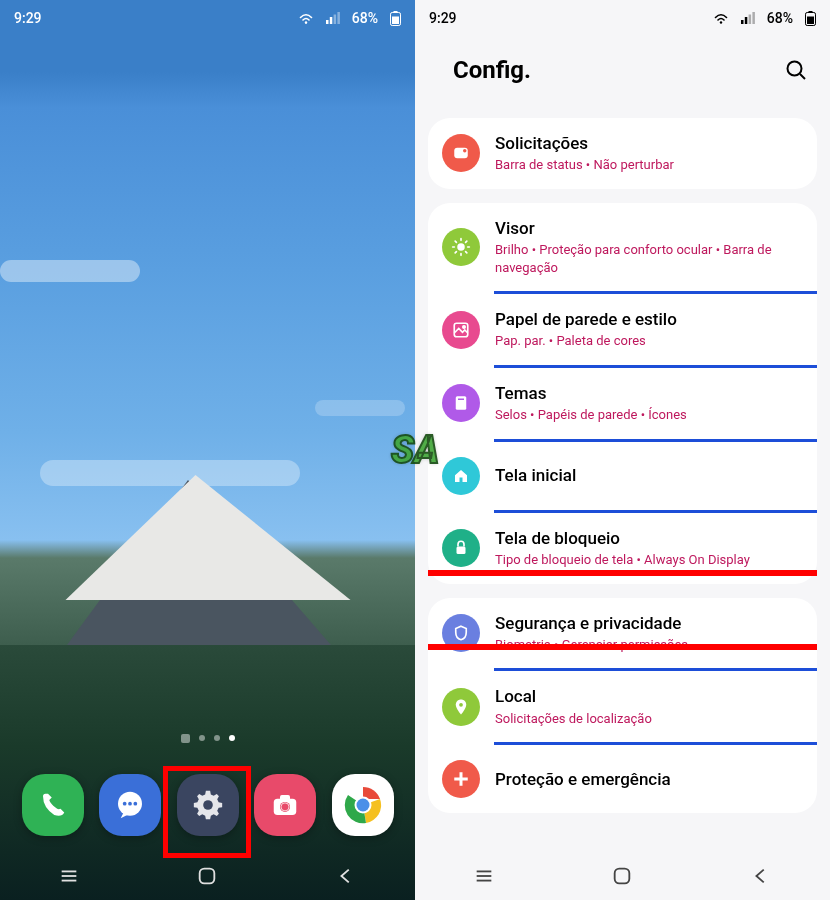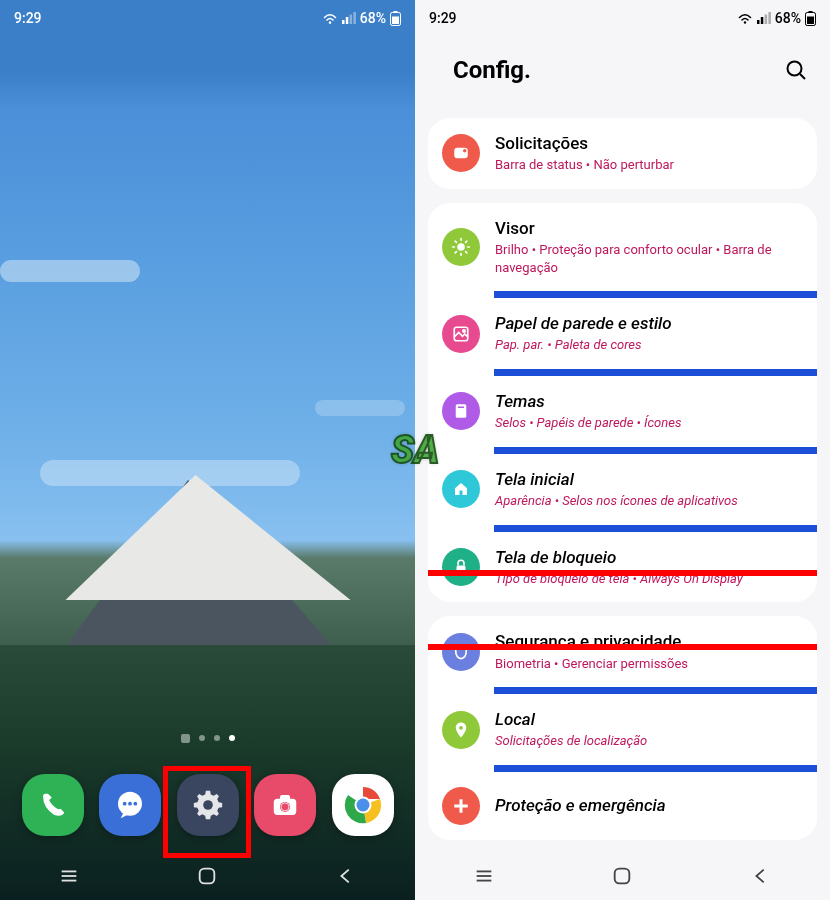--- a/index.html
+++ b/index.html
@@ -46,21 +46,21 @@
   .cloud { position: absolute; background: rgba(255,255,255,0.4); border-radius: 30px; z-index: 1; }
   .c1 { top: 260px; left: 0; width: 140px; height: 22px; }
   .c2 { top: 460px; left: 40px; width: 260px; height: 26px; opacity: 0.8; }
   .c3 { top: 400px; right: 10px; width: 90px; height: 16px; opacity: 0.55; }
   .status-bar {
     position: absolute; top: 0; left: 0; right: 0; height: 36px;
     display: flex; justify-content: space-between; align-items: center;
     padding: 8px 14px; z-index: 100; color: #fff; font-size: 14px; font-weight: 500;
   }
   .status-bar.dark { color: #000; }
-  .status-right { display: flex; align-items: center; gap: 4px; justify-content: space-between; }
+  .status-right { display: flex; align-items: center; gap: 12px; justify-content: space-between; }
   .page-dots { position: absolute; bottom: 157px; left: 0; right: 0; display: flex; justify-content: center; gap: 9px; z-index: 50; }
   .dot { width: 6px; height: 6px; border-radius: 50%; background: rgba(255,255,255,0.45); }
   .dot.home-dot { width: 9px; height: 9px; border-radius: 2px; margin-top: -1px; }
   .dot.active { background: #fff; }
   .dock {
     position: absolute; bottom: 48px; left: 0; right: 0; height: 95px;
     display: flex; justify-content: space-evenly; align-items: center; z-index: 50;
     padding: 0 6px;
   }
   .app-icon {
@@ -91,21 +91,21 @@
   .settings-title { font-size: 24px; font-weight: 700; color: #000; }
   .settings-list {
     position: absolute; top: 118px; left: 13px; right: 13px; bottom: 48px;
     overflow: hidden;
   }
   .card { background: #fff; border-radius: 22px; margin-bottom: 14px; overflow: hidden; }
   .settings-item {
     display: flex; align-items: center; padding: 15px 16px 15px 14px;
     gap: 15px;
   }
-  .settings-item + .settings-item { border-top: 7px solid #1d4ed8; margin-left: 66px; padding-left: 0; font-style: italic; }
+  .settings-item + .settings-item { border-top: 3px solid #1d4ed8; margin-left: 66px; padding-left: 0; }
   .settings-item + .settings-item .item-icon { margin-left: -52px; }
   .item-icon {
     width: 38px; height: 38px; border-radius: 50%; flex-shrink: 0;
     display: flex; align-items: center; justify-content: center;
   }
   .item-text { flex: 1; min-width: 0; }
   .item-title { font-size: 17px; font-weight: 500; color: #000; line-height: 1.25; }
   .item-sub { font-size: 13px; color: #be185d; line-height: 1.35; margin-top: 2px; }
   .lock-highlight {
     position: absolute; border: 6px solid #ff0000; z-index: 60; border-radius: 4px;
@@ -313,21 +313,20 @@
         </div>
       </div>
       <div class="settings-item">
         <div class="item-icon" style="background:#2fc8d8">
           <svg width="18" height="18" viewBox="0 0 24 24" fill="#fff">
               <path d="M4 11 L12 4 L20 11 L20 20 L14 20 L14 14 L10 14 L10 20 L4 20 Z"></path>
             </svg>
         </div>
         <div class="item-text">
           <div class="item-title">Tela inicial</div>
-          <div class="item-sub">Aparência  •  Selos nos ícones de aplicativos</div>
         </div>
       </div>
       <div class="settings-item">
         <div class="item-icon" style="background:#1fb088">
           <svg width="18" height="18" viewBox="0 0 24 24" fill="#fff">
               <rect x="6" y="10" width="12" height="10" rx="2"></rect>
               <path d="M8 10 V7 a4 4 0 0 1 8 0 V10" stroke="#fff" stroke-width="2.2" fill="none"></path>
             </svg>
         </div>
         <div class="item-text">

